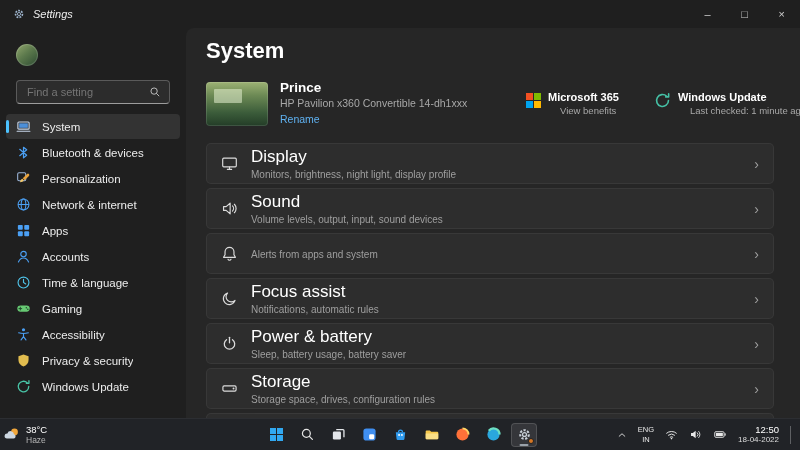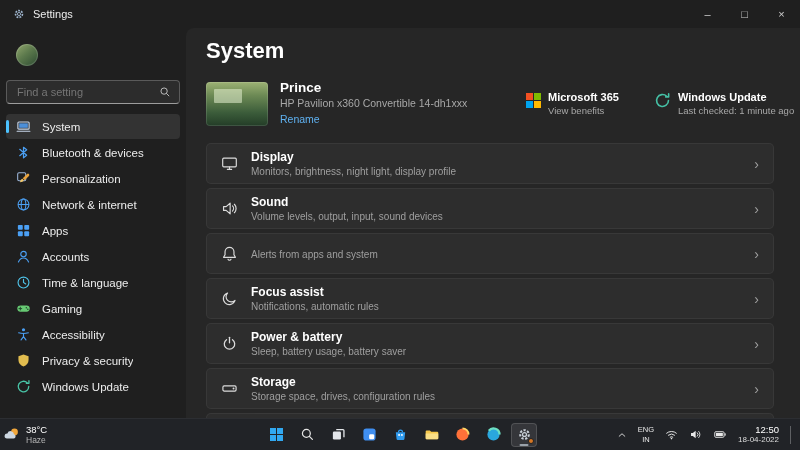--- a/index.html
+++ b/index.html
@@ -1,55 +1,55 @@
 <!DOCTYPE html>
 <html><head>
 <meta charset="utf-8">
 <style>
   html,body{margin:0;padding:0;width:800px;height:450px;overflow:hidden;background:#000;}
   *{box-sizing:border-box;}
   .screen{width:800px;height:450px;display:flex;flex-direction:column;font-family:"Liberation Sans",sans-serif;color:#fff;background:#1f1f1f;}
   
-  .titlebar{height:28px;flex:none;display:flex;align-items:center;gap:8px;padding-left:13px;position:relative;background:#1f1f1f;}
+  .titlebar{height:28px;flex:none;display:flex;align-items:center;gap:8px;padding-left:13px;position:relative;background:#1f1f1f;font-style:italic;}
   .tb-title{font-size:11px;color:#ededed;}
   .win-controls{position:absolute;right:0;top:0;height:28px;display:flex;}
   .wc{width:37px;height:100%;display:flex;align-items:center;justify-content:center;font-size:11px;color:#cfcfcf;}
   
   .mid{flex:1;display:flex;min-height:0;}
   .sidebar{width:186px;flex:none;padding-top:14px;background:#1f1f1f;}
   .account{display:flex;align-items:center;gap:8px;padding:0 16px;height:26px;}
   .avatar{width:22px;height:22px;border-radius:50%;background:linear-gradient(140deg,#93a86e 0%,#5d7a4d 45%,#2c4a31 100%);box-shadow:inset 0 0 0 1px rgba(255,255,255,.15);}
-  .search{margin:12px 6px 4px;height:24px;background:#2c2c2c;border:1px solid #5a5a5a;border-bottom-color:#9d9d9d;border-radius:4px;display:flex;align-items:center;padding:0 8px;gap:6px;}
+  .search{margin:12px 16px 4px;height:24px;background:#2c2c2c;border:1px solid #5a5a5a;border-bottom-color:#9d9d9d;border-radius:4px;display:flex;align-items:center;padding:0 8px;gap:6px;}
   .search input{flex:1;min-width:0;background:transparent;border:0;outline:0;color:#ddd;font-size:11px;font-family:inherit;}
   .nav{margin-top:10px;padding:0 6px;}
   .nav-item{height:25px;display:flex;align-items:center;gap:11px;padding:0 10px;border-radius:4px;font-size:11.5px;color:#ececec;position:relative;margin-bottom:1px;cursor:default;}
   .nav-item.selected{background:#333333;}
   .nav-item.selected::before{content:"";position:absolute;left:0;top:6px;height:13px;width:3px;border-radius:2px;background:#4cc2ff;}
   .nav-label{white-space:nowrap;overflow:hidden;text-overflow:ellipsis;}
   
   .main{flex:1;background:#262626;border-top-left-radius:8px;padding:0 26px 0 20px;overflow:hidden;}
   .page-title{font-size:22px;font-weight:700;margin:10px 0 0;}
   .header-row{display:flex;align-items:center;margin-top:16px;justify-content:center;}
   .thumb{width:62px;height:44px;border-radius:4px;flex:none;position:relative;overflow:hidden;background:linear-gradient(180deg,#9db274 0%,#6d8a55 30%,#3b5c3a 70%,#233c27 100%);box-shadow:inset 0 0 0 1px rgba(255,255,255,.12);}
   .thumb::after{content:"";position:absolute;left:8px;top:7px;width:28px;height:14px;background:rgba(230,240,210,.55);border-radius:1px;}
   .device-info{margin-left:12px;flex:1;min-width:0;}
   .device-name{font-size:13.5px;font-weight:700;}
   .device-model{font-size:10.5px;color:#a8a8a8;margin-top:2px;}
   .rename{font-size:10.5px;color:#5fb2f2;margin-top:3px;display:inline-block;cursor:pointer;}
   .tile{width:120px;flex:none;display:flex;gap:7px;align-items:flex-start;cursor:pointer;}
   .tile + .tile{margin-left:8px;}
   .tile-title{font-size:11px;font-weight:700;white-space:nowrap;}
-  .tile-sub{font-size:9.5px;color:#a8a8a8;margin-top:2px;white-space:nowrap;}
+  .tile-sub{font-size:9.5px;color:#a8a8a8;margin-top:2px;white-space:nowrap;margin-left:12px;}
   .ms-logo{display:grid;grid-template-columns:7px 7px;grid-template-rows:7px 7px;gap:1px;margin-top:2px;}
   .ms-logo i{display:block;}
   
   .cards{margin-top:16px;display:flex;flex-direction:column;gap:4px;}
   .card{height:41px;background:#2d2d2d;border:1px solid rgba(255,255,255,.055);border-radius:5px;display:flex;align-items:center;padding:0 14px;gap:13px;cursor:pointer;}
   .card-text{flex:1;min-width:0;}
-  .card-title{font-size:12px;font-weight:bold;}
+  .card-title{font-size:17px;}
   .card-sub{font-size:10px;color:#9f9f9f;margin-top:2px;white-space:nowrap;overflow:hidden;text-overflow:ellipsis;}
   .chev{color:#9f9f9f;font-size:14px;line-height:1;}
   .partial{height:7px;background:#2d2d2d;border:1px solid rgba(255,255,255,.055);border-bottom:0;border-radius:5px 5px 0 0;}
   
   .taskbar{height:32px;flex:none;background:#212327;border-top:1px solid rgba(255,255,255,.05);display:flex;align-items:center;position:relative;}
   .weather{position:absolute;left:4px;display:flex;align-items:center;gap:6px;cursor:pointer;}
   .w-temp{font-size:9.5px;line-height:1.2;}
   .w-cond{font-size:8.5px;color:#b5b5b5;line-height:1.2;}
   .apps{margin:0 auto;display:flex;gap:5px;align-items:center;}
   .app{width:26px;height:24px;border-radius:4px;display:flex;align-items:center;justify-content:center;position:relative;cursor:pointer;}

